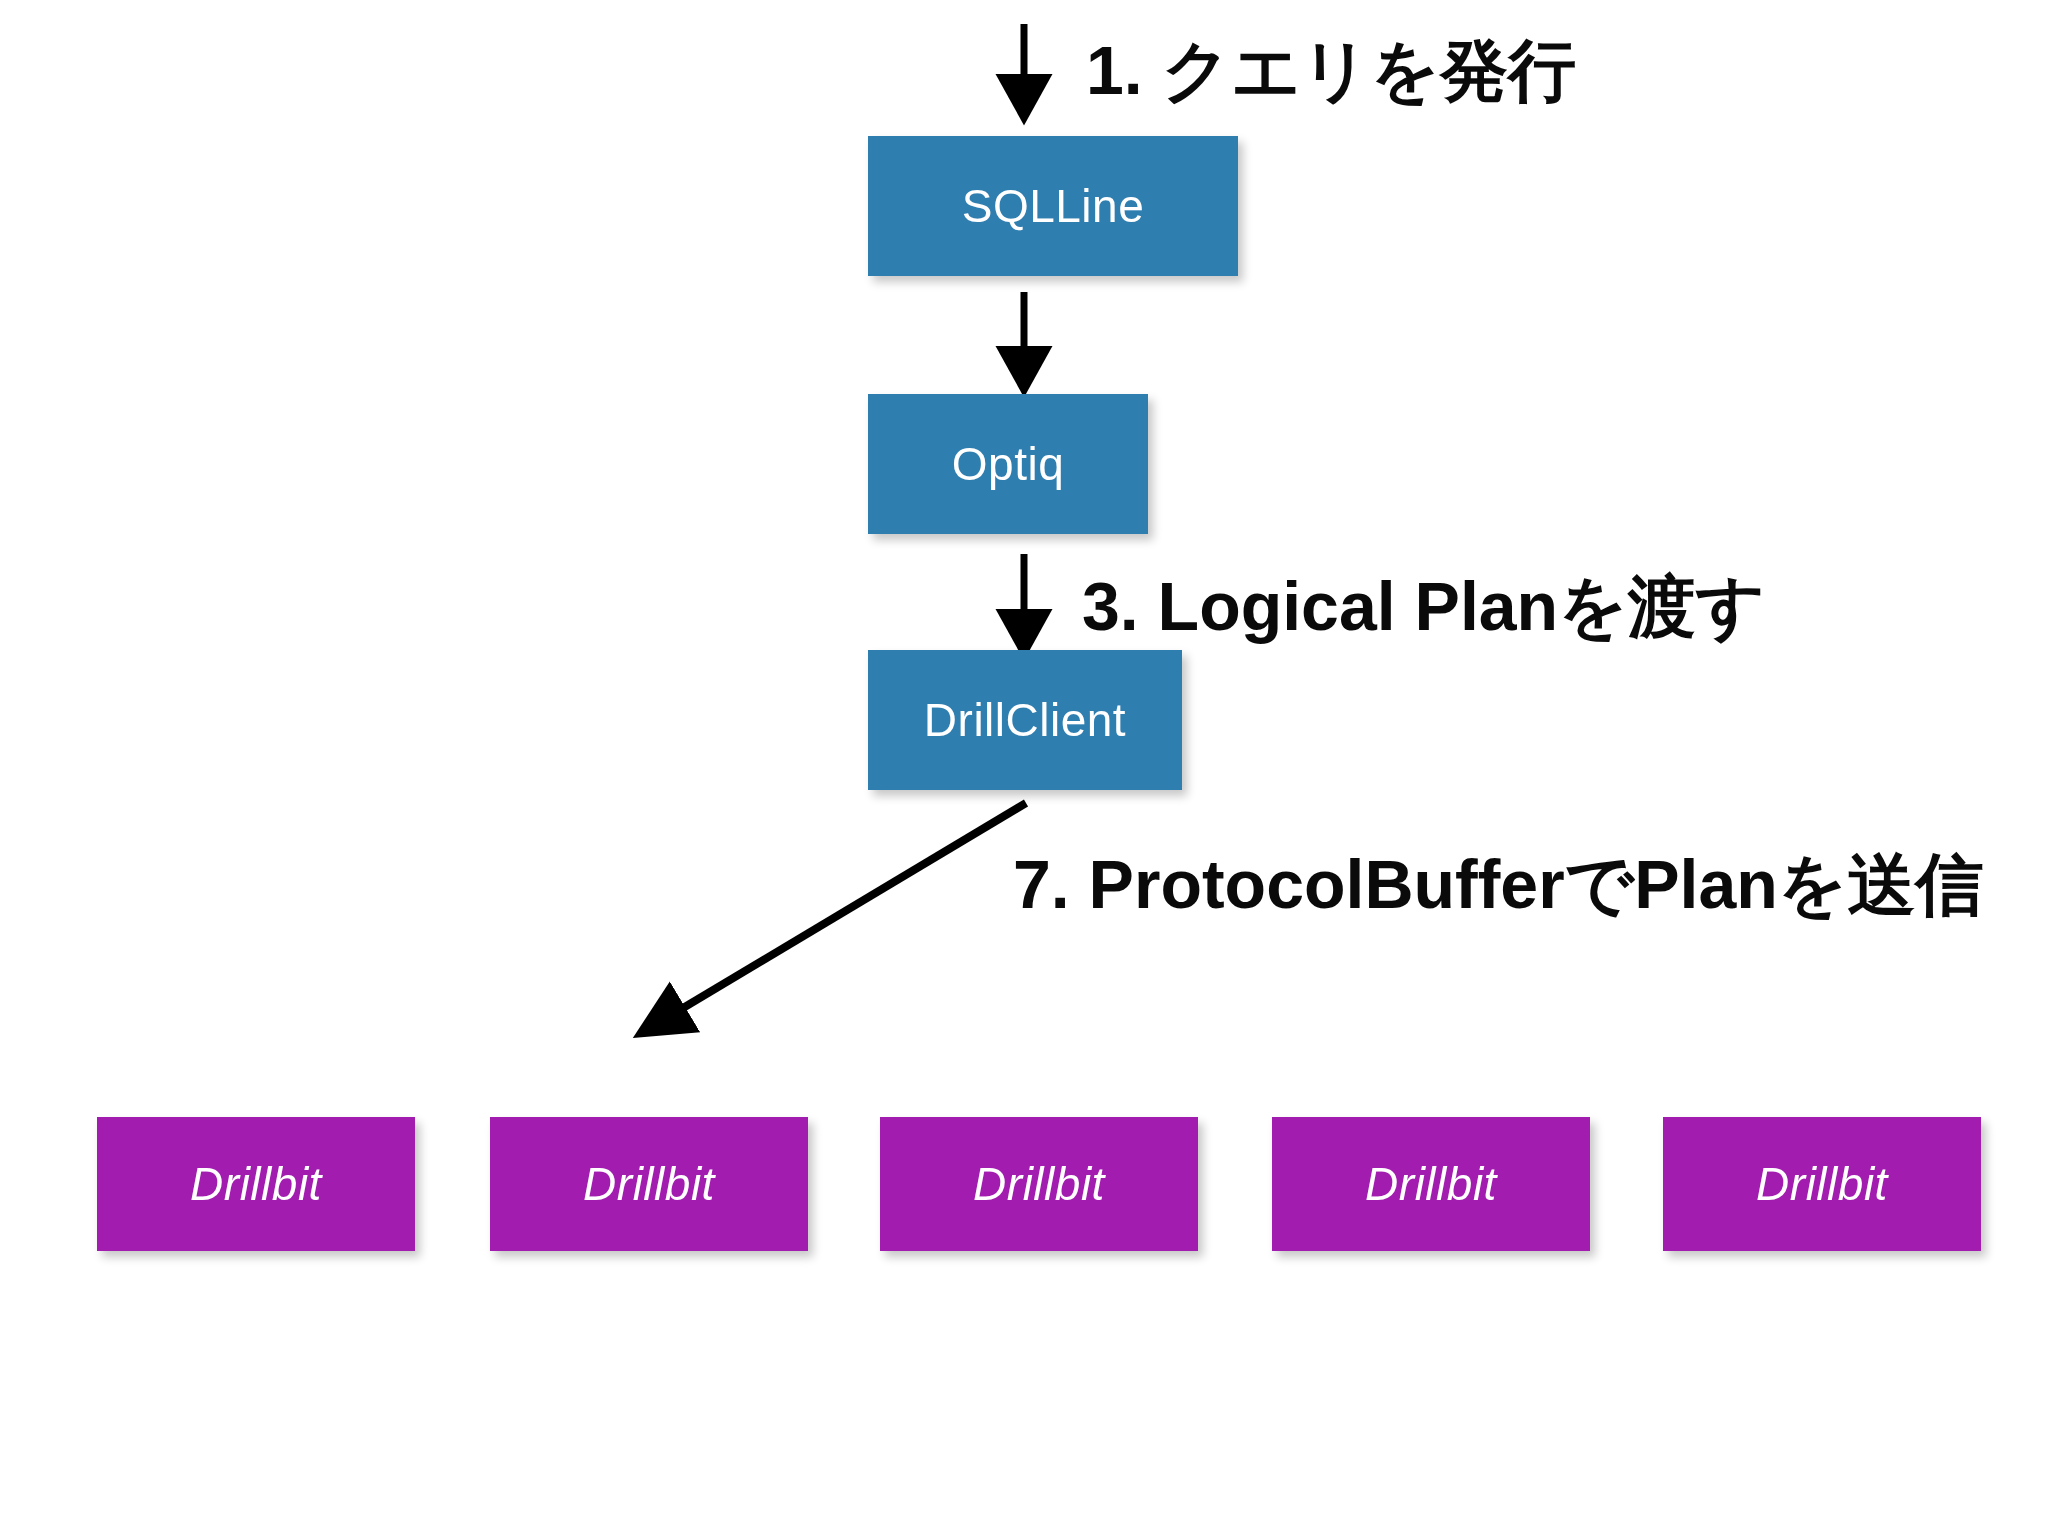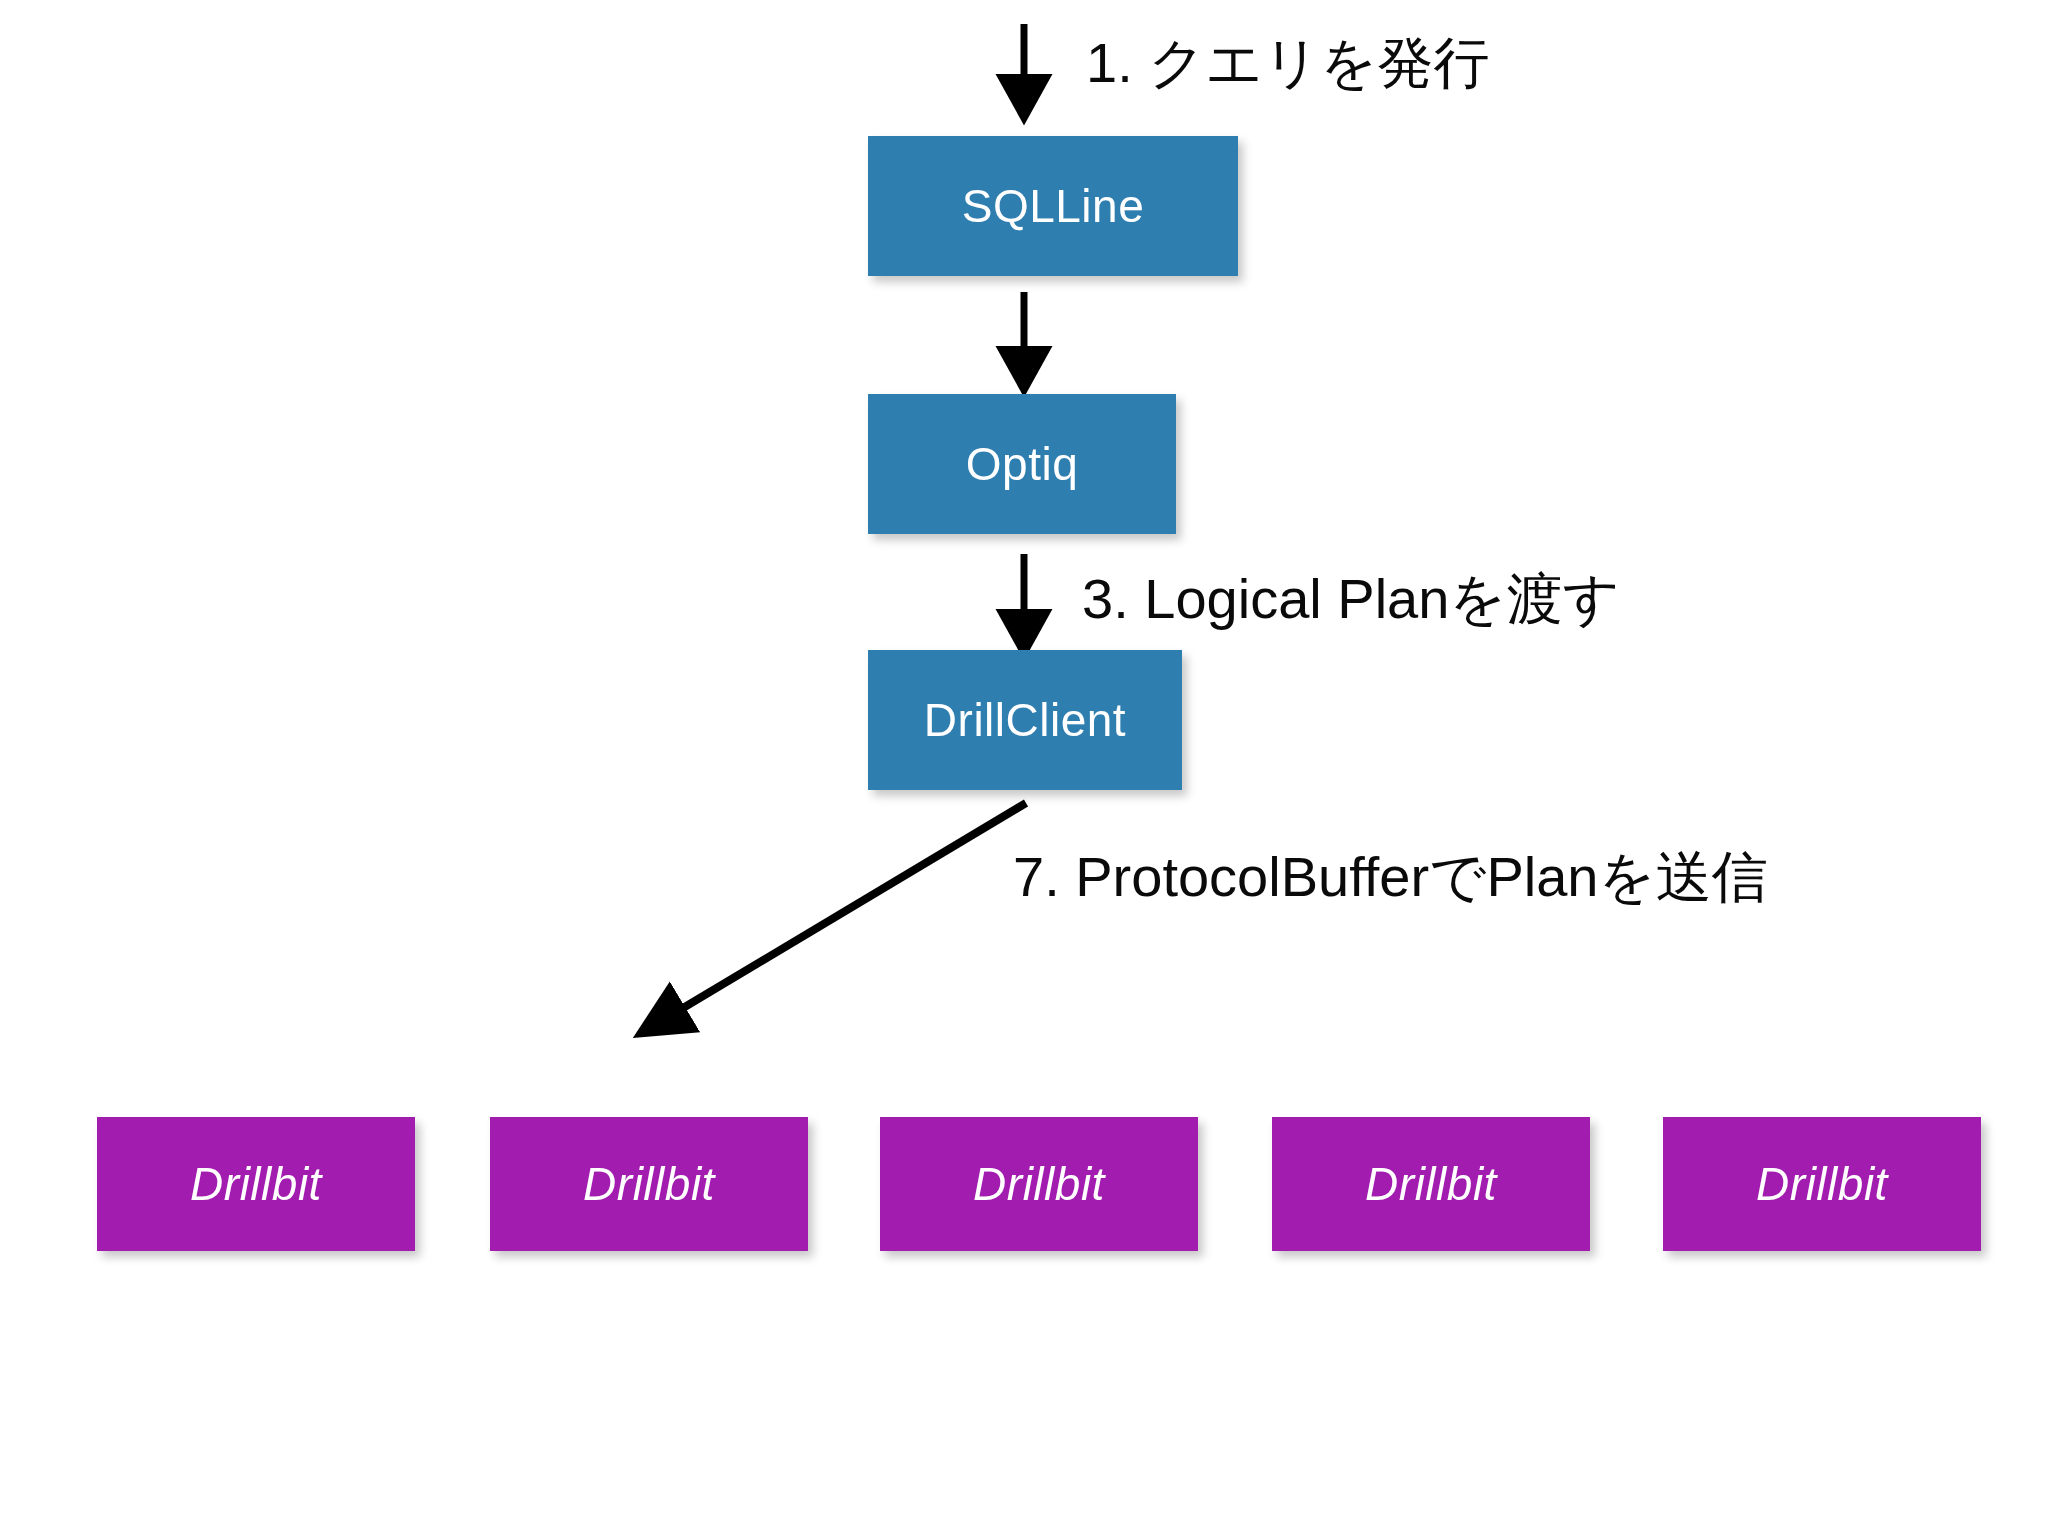--- a/index.html
+++ b/index.html
@@ -34,24 +34,24 @@
     background: #a21caf;
     font-style: italic;
   }
   .node-label {
     font-size: 46px;
     line-height: 1;
     white-space: nowrap;
   }
   .step-label {
     position: absolute;
-    font-size: 56px;
+    font-size: 68px;
     color: #0a0a0a;
     white-space: nowrap;
-    font-weight: 400;
+    font-weight: 700;
     letter-spacing: 0px;
   }
   .arrow-layer {
     position: absolute;
     left: 0;
     top: 0;
     width: 2048px;
     height: 1536px;
     pointer-events: none;
   }
@@ -85,21 +85,21 @@
 
     <g>
       <line x1="1026" y1="803" x2="663" y2="1020" stroke="#000000" stroke-width="8" marker-end="url(#ah2)"></line>
     </g>
   </svg>
 
   <div class="node node-blue" style="left:868px; top:136px; width:370px; height:140px;">
     <span class="node-label">SQLLine</span>
   </div>
 
-  <div class="node node-blue" style="left:868px; top:394px; width:308px; height:140px;">
+  <div class="node node-blue" style="left:868px; top:394px; width:280px; height:140px;">
     <span class="node-label">Optiq</span>
   </div>
 
   <div class="node node-blue" style="left:868px; top:650px; width:314px; height:140px;">
     <span class="node-label">DrillClient</span>
   </div>
 
   <div class="node node-red" style="left:97px; top:1117px; width:318px; height:134px;">
     <span class="node-label">Drillbit</span>
   </div>

